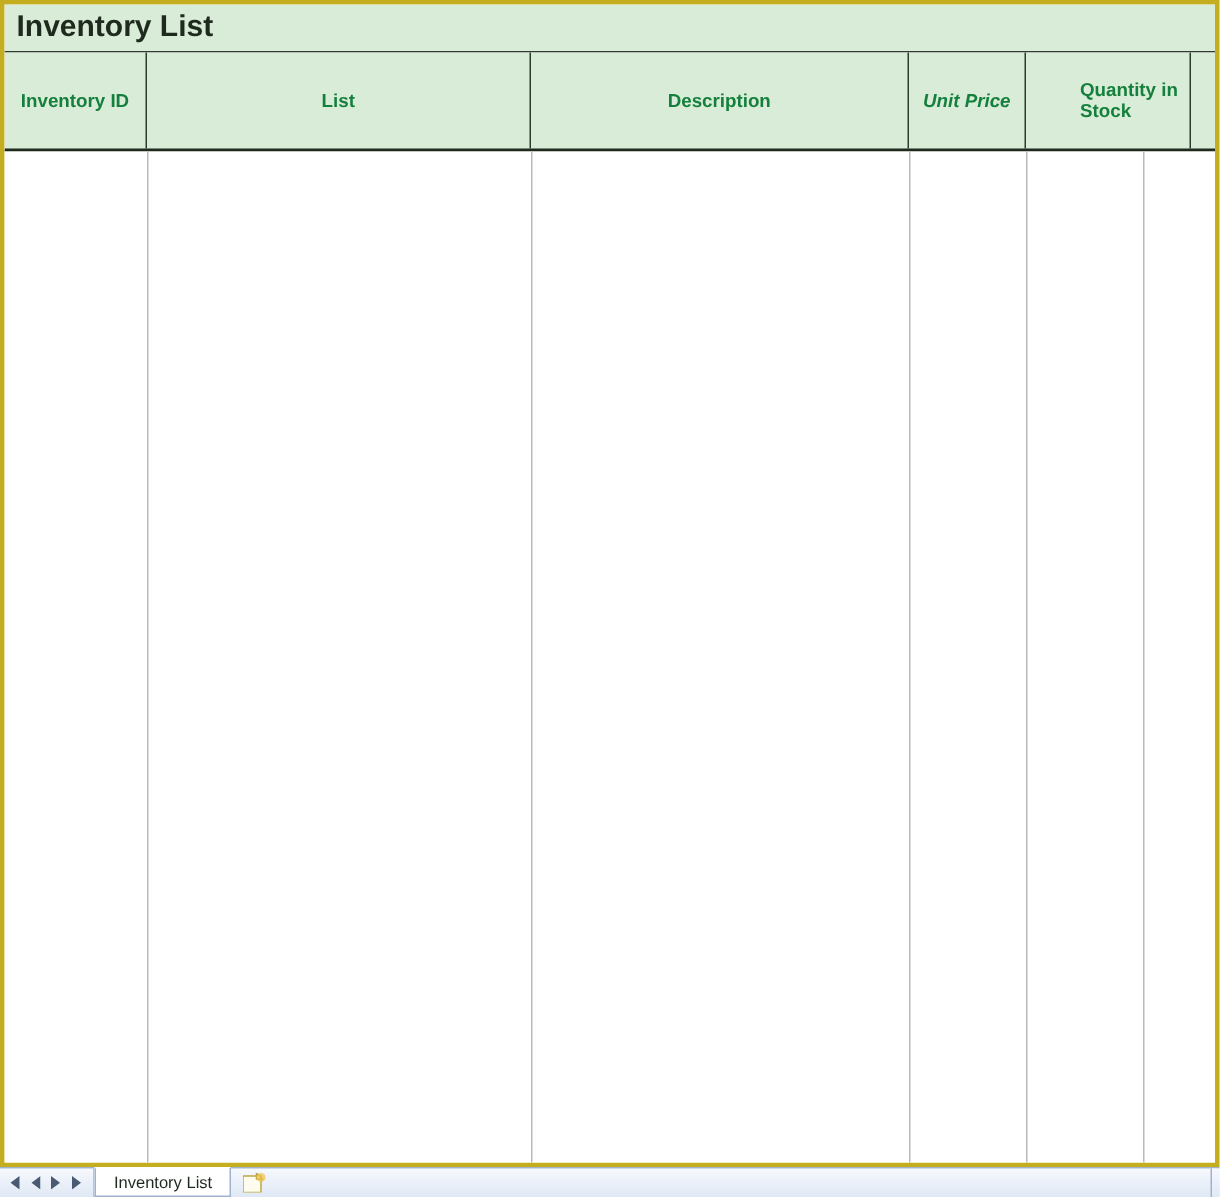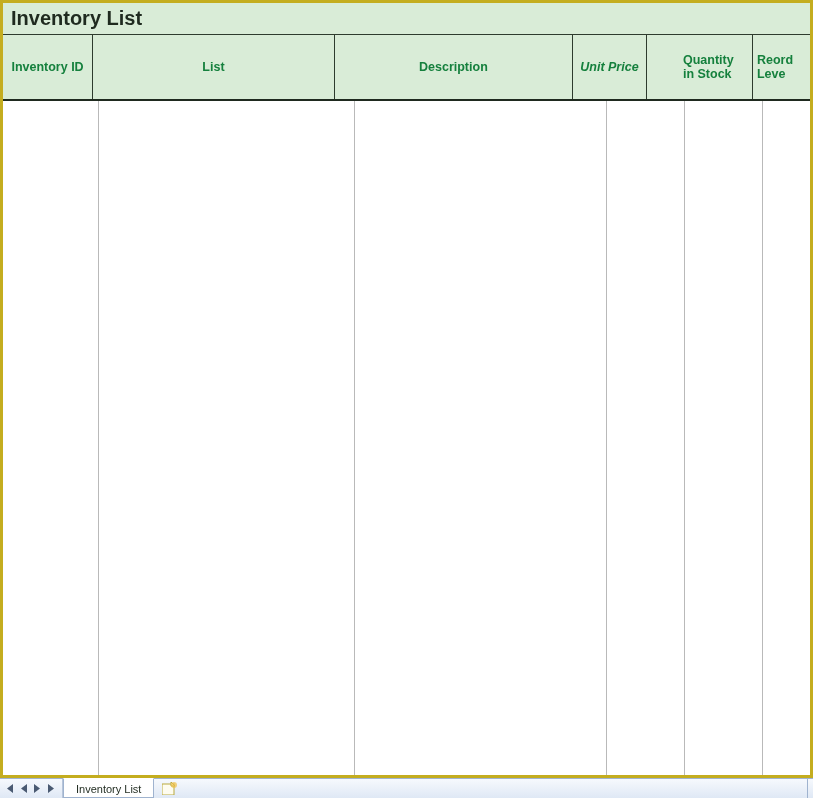--- a/index.html
+++ b/index.html
@@ -143,21 +143,20 @@
   <div class="title-bar">
     <span class="title-text">Inventory List</span>
   </div>
 
   <div class="header-row">
     <div class="header-cell col-inv">Inventory ID</div>
     <div class="header-cell col-name">List</div>
     <div class="header-cell col-desc">Description</div>
     <div class="header-cell col-unit">Unit Price</div>
     <div class="header-cell col-qty">Quantity in Stock</div>
-    <div class="header-cell col-reord">Reord Leve</div>
   </div>
 
   <div class="body-area">
     <div class="vline v1"></div>
     <div class="vline v2"></div>
     <div class="vline v3"></div>
     <div class="vline v4"></div>
     <div class="vline v5"></div>
   </div>
 </div>

